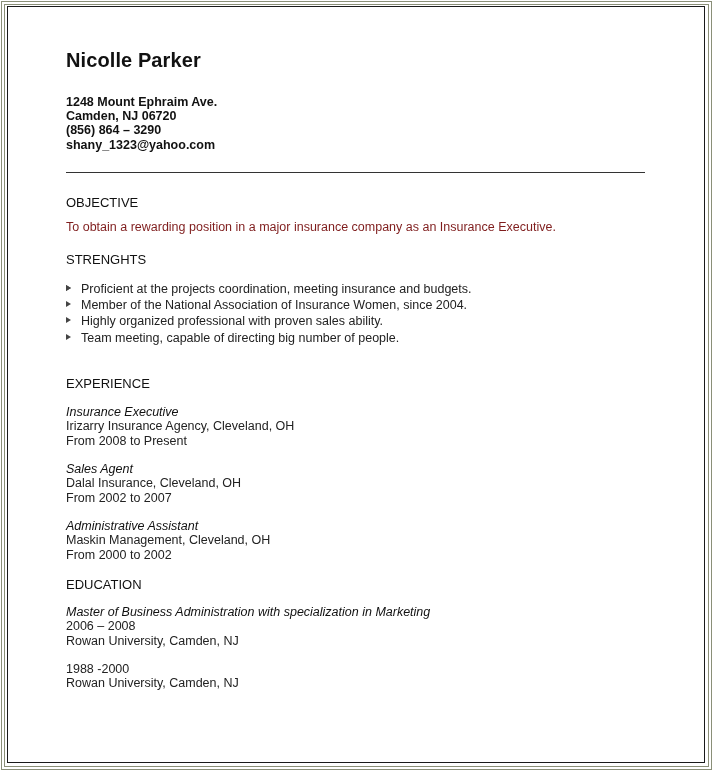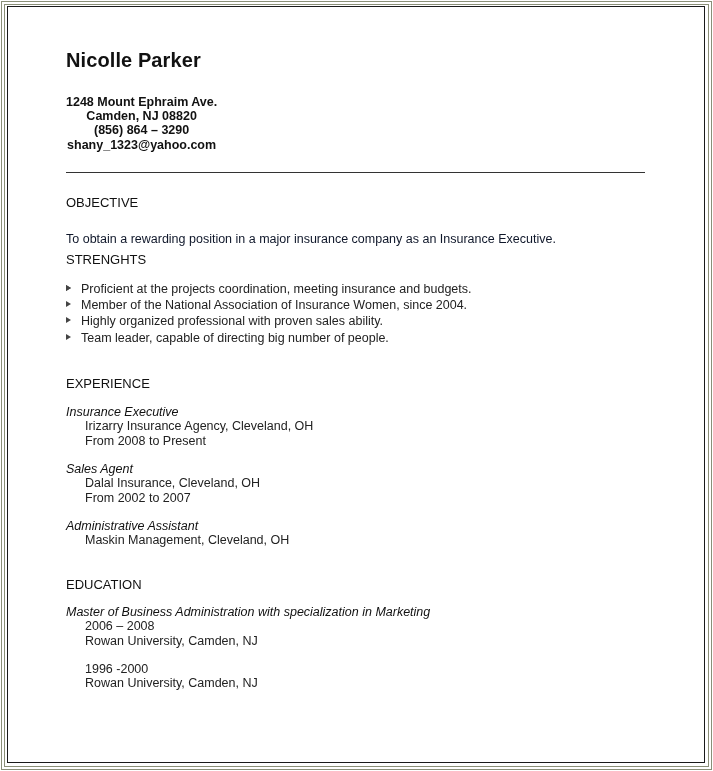--- a/index.html
+++ b/index.html
@@ -6,90 +6,91 @@
   body { width: 713px; height: 771px; position: relative; overflow: hidden;
          font-family: "Liberation Sans", sans-serif; color: #111; }
   .frame-outer { position: absolute; left: 1px; top: 1px; right: 1px; bottom: 1px;
                  border: 1px solid #8a8f78; }
   .frame-mid { position: absolute; left: 4px; top: 4px; right: 4px; bottom: 4px;
                border: 1px solid #8a8f78; }
   .frame-inner { position: absolute; left: 7px; top: 6px; right: 8px; bottom: 8px;
                  border: 1px solid #1a1a1a; background: #fff; }
   .page { position: absolute; left: 66px; top: 0; width: 580px; }
   .name { position: absolute; top: 49px; left: 0; font-size: 20px; font-weight: bold; letter-spacing: 0.1px; }
-  .contact { position: absolute; top: 95px; left: 0; font-size: 12.5px; font-weight: bold; line-height: 14.2px; text-align: center; }
+  .contact { position: absolute; top: 95px; left: 0; font-size: 12.5px; font-weight: bold; line-height: 14.2px; }
   .rule { position: absolute; top: 172px; left: 0; width: 579px; height: 0; border-top: 1px solid #333; }
   .section-head { position: absolute; left: 0; font-size: 13px; color: #111; }
-  .objective-text { position: absolute; top: 232px; left: 0; font-size: 12.5px; color: #0f172a; text-align: center; }
+  .objective-text { position: absolute; top: 220px; left: 0; font-size: 12.5px; color: #7f1d1d; text-align: center; }
   .strengths { position: absolute; top: 281px; left: 0; margin: 0; padding: 0; list-style: none; }
   .strengths li { font-size: 12.5px; line-height: 16.2px; color: #222; position: relative; padding-left: 15px; }
   .bullet { position: absolute; left: 0; top: 4px; width: 0; height: 0;
             border-top: 3.5px solid transparent; border-bottom: 3.5px solid transparent;
             border-left: 5px solid #444; }
   .entry { position: absolute; left: 0; font-size: 12.5px; line-height: 14.4px; color: #222; }
   .entry .title { font-weight: normal; font-style: italic; color: #111; display: block; }
-  .entry span.line { display: block; margin-left: 19px; }
+  .entry span.line { display: block; }
 </style>
 </head>
 <body>
 
 <div class="frame-outer"></div>
 <div class="frame-mid"></div>
 <div class="frame-inner"></div>
 
 <div class="page">
 
   <div class="name">Nicolle Parker</div>
 
   <div class="contact">
     <div>1248 Mount Ephraim Ave.</div>
-    <div>Camden, NJ 08820</div>
+    <div>Camden, NJ 06720</div>
     <div>(856) 864 – 3290</div>
     <div>shany_1323@yahoo.com</div>
   </div>
 
   <div class="rule"></div>
 
   <div class="section-head" style="top:195px;">OBJECTIVE</div>
   <div class="objective-text">To obtain a rewarding position in a major insurance company as an Insurance Executive.</div>
 
   <div class="section-head" style="top:252px;">STRENGHTS</div>
   <ul class="strengths">
     <li><span class="bullet"></span></li>
     <li><span class="bullet"></span><span>Proficient at the projects coordination, meeting insurance and budgets.</span></li>
     <li><span class="bullet"></span><span>Member of the National Association of Insurance Women, since 2004.</span></li>
     <li><span class="bullet"></span><span>Highly organized professional with proven sales ability.</span></li>
-    <li><span class="bullet"></span><span>Team leader, capable of directing big number of people.</span></li>
+    <li><span class="bullet"></span><span>Team meeting, capable of directing big number of people.</span></li>
   </ul>
 
   <div class="section-head" style="top:376px;text-align:right;">EXPERIENCE</div>
 
   <div class="entry" style="top:405px;">
     <span class="title">Insurance Executive</span>
     <span class="line">Irizarry Insurance Agency, Cleveland, OH</span>
     <span class="line">From 2008 to Present</span>
   </div>
 
   <div class="entry" style="top:462px;">
     <span class="title">Sales Agent</span>
     <span class="line">Dalal Insurance, Cleveland, OH</span>
     <span class="line">From 2002 to 2007</span>
   </div>
 
   <div class="entry" style="top:519px;">
     <span class="title">Administrative Assistant</span>
     <span class="line">Maskin Management, Cleveland, OH</span>
+    <span class="line">From 2000 to 2002</span>
   </div>
 
   <div class="section-head" style="top:577px;">EDUCATION</div>
 
   <div class="entry" style="top:605px;">
     <span class="title">Master of Business Administration with specialization in Marketing</span>
     <span class="line">2006 – 2008</span>
     <span class="line">Rowan University, Camden, NJ</span>
   </div>
 
   <div class="entry" style="top:662px;">
-    <span class="line">1996 -2000</span>
+    <span class="line">1988 -2000</span>
     <span class="line">Rowan University, Camden, NJ</span>
   </div>
 
 </div>
 
 </body></html>

